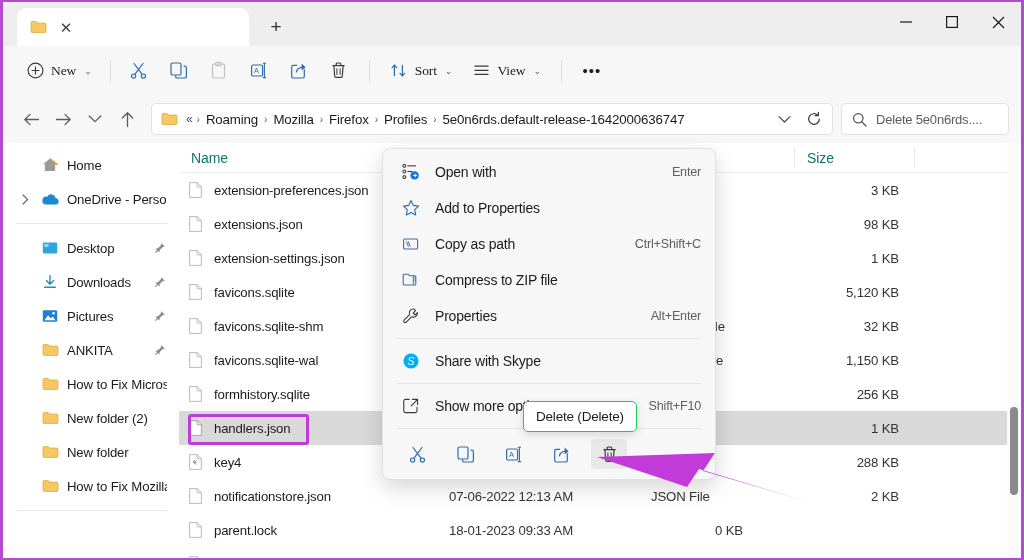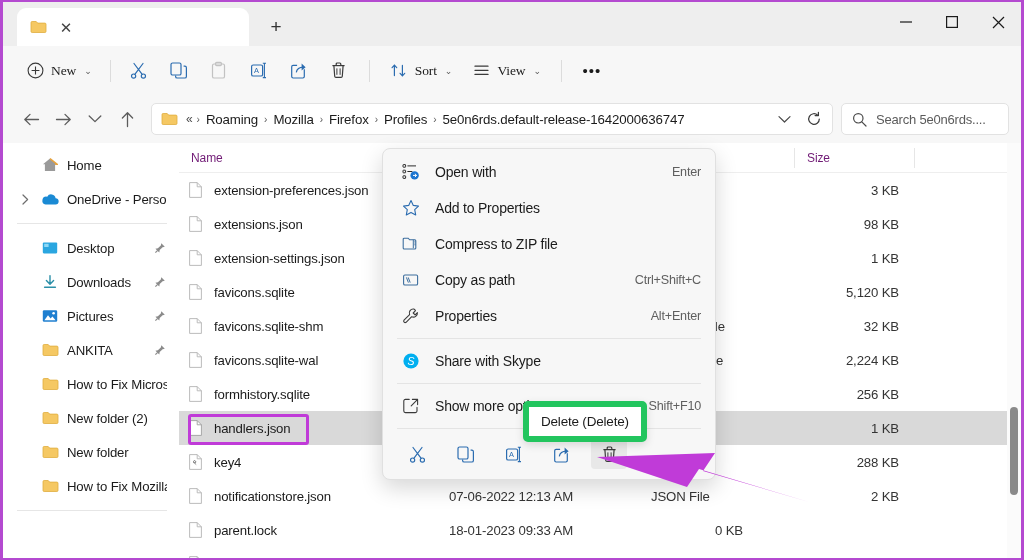--- a/index.html
+++ b/index.html
@@ -169,21 +169,21 @@
   }
 
   
   .filepane { flex: 1; position: relative; background: #ffffff; overflow: hidden; }
   .colhead {
     height: 30px; display: flex; align-items: center;
     border-bottom: 1px solid #eeeeee;
     position: relative;
   }
   .col {
-    font-size: 12px; color: #701a75; letter-spacing: -0.1px;
+    font-size: 14px; color: #0f766e; letter-spacing: -0.1px;
     padding-left: 12px; position: relative; height: 30px;
     display: flex; align-items: center;
   }
   .col::after {
     content: ""; position: absolute; right: 0; top: 5px; bottom: 5px;
     width: 1px; background: #e6e6e6;
   }
   .col.name { width: 258px; }
   .col.date { width: 202px; }
   .col.type { width: 156px; }
@@ -249,21 +249,21 @@
   .mibtn {
     width: 36px; height: 30px; border-radius: 4px;
     display: flex; align-items: center; justify-content: center;
   }
   .mibtn.hover { background: #e8e8e8; }
 
   
   .tooltip {
     position: absolute; left: 520px; top: 399px;
     background: #ffffff;
-    border: 6px solid #22c55e;
+    border: 1px solid #22c55e;
     border-radius: 5px;
     box-shadow: 0 3px 9px rgba(0,0,0,0.13);
     padding: 7px 12px;
     font-size: 13.5px; color: #1b1b1b; letter-spacing: -0.2px;
     white-space: nowrap;
   }
 
   
   .arrow-svg { position: absolute; left: 0; top: 0; pointer-events: none; }
 </style>
@@ -461,21 +461,21 @@
       </div>
     </div>
 
     <div class="searchbox">
       <span>
         <svg width="15" height="15" viewBox="0 0 15 15">
           <circle cx="6.3" cy="6.3" r="4.7" fill="none" stroke="#4a4a4a" stroke-width="1.2"></circle>
           <path d="M9.8 9.8 L14 14" stroke="#4a4a4a" stroke-width="1.2" stroke-linecap="round"></path>
         </svg>
       </span>
-      <span class="ph">Search 5e0n6rds....</span>
+      <span class="ph">Delete 5e0n6rds....</span>
     </div>
   </div>
 
   <div class="content">
 
     <div class="sidebar">
 
       <div class="navitem">
         <span class="expander"></span>
         <span class="navicon">
@@ -706,21 +706,21 @@
             <span class="fileicon">
               <svg width="13" height="16" viewBox="0 0 13 16">
                   <path d="M0.6 0.6h7.6l4.2 4.2v10.6H0.6z" fill="#ffffff" stroke="#b4b4b4" stroke-width="0.9"></path>
                   <path d="M8.2 0.6v4.2h4.2" fill="none" stroke="#b4b4b4" stroke-width="0.9"></path>
                 </svg>
             </span>
             <span>favicons.sqlite-wal</span>
           </div>
           <div class="cell date"></div>
           <div class="cell type">TE-WAL File</div>
-          <div class="cell size">2,224 KB</div>
+          <div class="cell size">1,150 KB</div>
         </div>
 
         <div class="row">
           <div class="cell name">
             <span class="fileicon">
               <svg width="13" height="16" viewBox="0 0 13 16">
                   <path d="M0.6 0.6h7.6l4.2 4.2v10.6H0.6z" fill="#ffffff" stroke="#b4b4b4" stroke-width="0.9"></path>
                   <path d="M8.2 0.6v4.2h4.2" fill="none" stroke="#b4b4b4" stroke-width="0.9"></path>
                 </svg>
             </span>
@@ -836,38 +836,38 @@
           <path d="M9 1.6 L11.3 6.4 L16.5 7.1 L12.7 10.7 L13.7 15.9 L9 13.4 L4.3 15.9 L5.3 10.7 L1.5 7.1 L6.7 6.4z" fill="none" stroke="#2b6cb0" stroke-width="1.1" stroke-linejoin="round"></path>
         </svg>
       </span>
       <span class="mi-label">Add to Properties</span>
       <span class="mi-accel"></span>
     </div>
 
     <div class="mi">
       <span class="mi-icon">
         <svg width="18" height="18" viewBox="0 0 18 18">
+          <rect x="1.6" y="4" width="14" height="10" rx="1.3" fill="none" stroke="#3c6e9e" stroke-width="1.1"></rect>
+          <path d="M4.4 6.4 L6.4 11.6 M6.2 6.4 L8.2 11.6" stroke="#3c6e9e" stroke-width="1"></path>
+        </svg>
+      </span>
+      <span class="mi-label">Copy as path</span>
+      <span class="mi-accel">Ctrl+Shift+C</span>
+    </div>
+
+    <div class="mi">
+      <span class="mi-icon">
+        <svg width="18" height="18" viewBox="0 0 18 18">
           <path d="M1.2 4.2a1 1 0 0 1 1-1h4l1.4 1.6h5.2a1 1 0 0 1 1 1v7.2a1 1 0 0 1-1 1H2.2a1 1 0 0 1-1-1z" fill="none" stroke="#3c6e9e" stroke-width="1.1"></path>
           <path d="M11.3 4.8v8.4" stroke="#3c6e9e" stroke-width="1"></path>
           <path d="M12.4 6.2h1.2 M12.4 8h1.2 M12.4 9.8h1.2" stroke="#3c6e9e" stroke-width="1"></path>
         </svg>
       </span>
       <span class="mi-label">Compress to ZIP file</span>
       <span class="mi-accel"></span>
-    </div>
-
-    <div class="mi">
-      <span class="mi-icon">
-        <svg width="18" height="18" viewBox="0 0 18 18">
-          <rect x="1.6" y="4" width="14" height="10" rx="1.3" fill="none" stroke="#3c6e9e" stroke-width="1.1"></rect>
-          <path d="M4.4 6.4 L6.4 11.6 M6.2 6.4 L8.2 11.6" stroke="#3c6e9e" stroke-width="1"></path>
-        </svg>
-      </span>
-      <span class="mi-label">Copy as path</span>
-      <span class="mi-accel">Ctrl+Shift+C</span>
     </div>
 
     <div class="mi">
       <span class="mi-icon">
         <svg width="18" height="18" viewBox="0 0 18 18">
           <path d="M11.8 2a4 4 0 0 0-4.2 5.6L2 13.2a1.5 1.5 0 0 0 2.1 2.1l5.6-5.6A4 4 0 0 0 15.4 5.6l-2.3 2.3-1.9-1.9 2.3-2.3A4 4 0 0 0 11.8 2z" fill="none" stroke="#3a3a3a" stroke-width="1.1" stroke-linejoin="round"></path>
         </svg>
       </span>
       <span class="mi-label">Properties</span>
       <span class="mi-accel">Alt+Enter</span>

